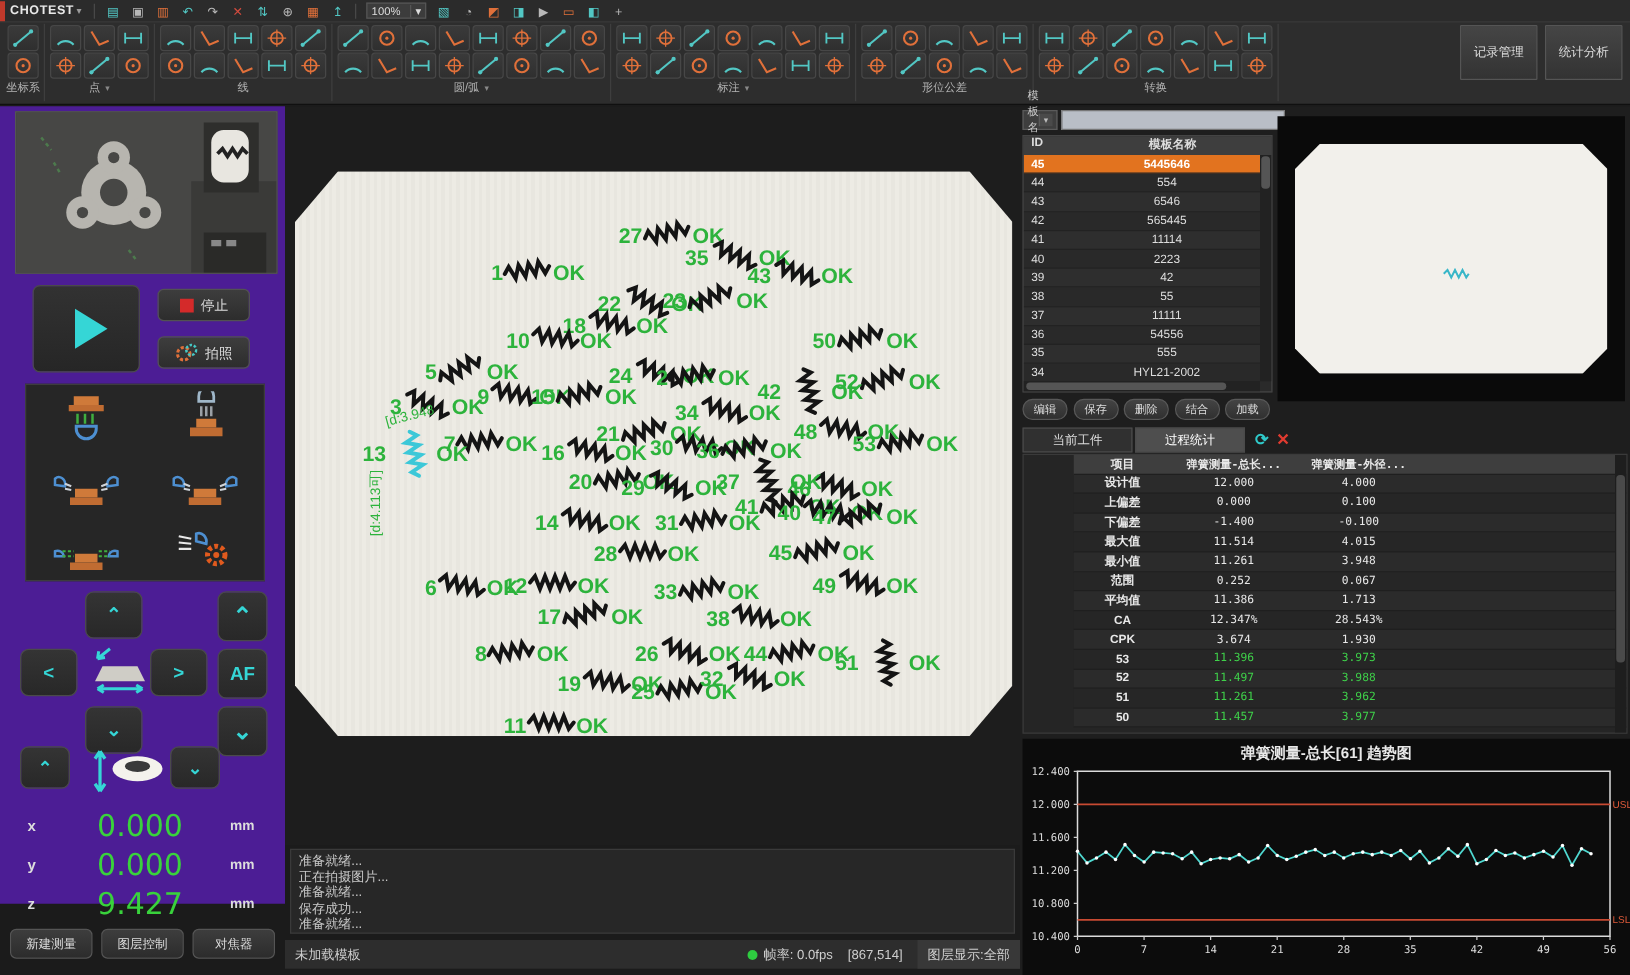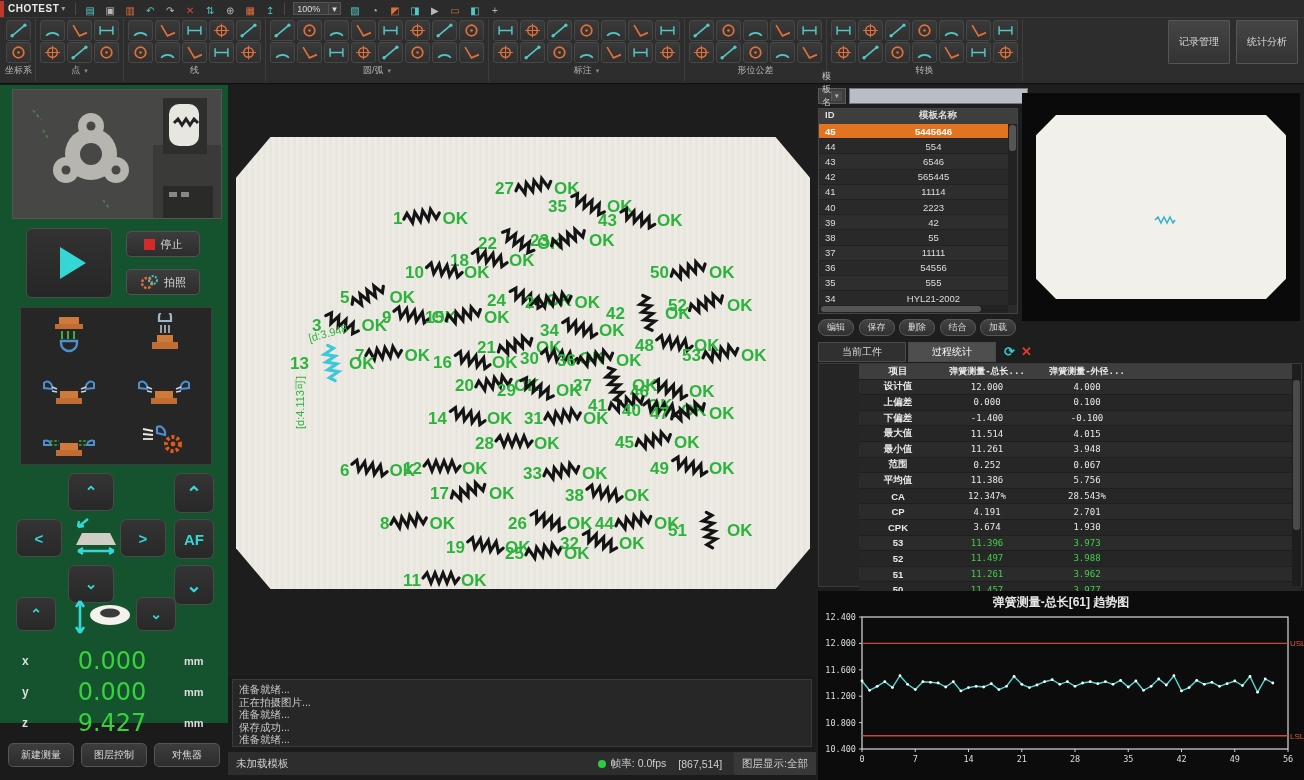--- a/index.html
+++ b/index.html
@@ -30,21 +30,21 @@
   .tool-btn { width:25px; height:21px; margin:0 1px; background:linear-gradient(#3a3a3a,#2f2f2f);
     border:1px solid #474747; border-radius:3px; display:flex; align-items:center; justify-content:center; }
   .tlabel { height:14px; text-align:center; color:#b5b5b5; font-size:9px; line-height:13px; }
   .tlabel .caret { color:#888; font-size:7px; margin-left:4px; }
   #big-btns { position:absolute; right:6px; top:20px; display:flex; gap:6px; }
   .big-btn { width:62px; height:44px; background:linear-gradient(#454545,#333);
     border:1px solid #555; border-radius:1px; color:#ddd; font-size:10px;
     display:flex; align-items:center; justify-content:center; }
 
   
-  #sidebar { position:absolute; left:0; top:85px; width:228px; height:638px; background:#14532d; }
+  #sidebar { position:absolute; left:0; top:85px; width:228px; height:638px; background:#4c1d95; }
   #cam-view { position:absolute; left:12px; top:4px; width:210px; height:130px;
     background:#3f3f3d; border:1px solid #555; overflow:hidden; }
   #play-btn { position:absolute; left:26px; top:143px; width:86px; height:70px;
     background:linear-gradient(#323232,#262626); border:1px solid #4a4a4a; border-radius:6px;
     display:flex; align-items:center; justify-content:center; }
   #play-tri { width:0; height:0; border-left:26px solid #35d6d6; border-top:16px solid transparent;
     border-bottom:16px solid transparent; margin-left:8px; }
   .side-btn { position:absolute; width:74px; height:26px; background:linear-gradient(#3d3d3d,#2d2d2d);
     border:1px solid #525252; border-radius:5px; display:flex; align-items:center; justify-content:center;
     gap:6px; color:#ddd; font-size:11px; }
@@ -1356,31 +1356,26 @@
             <span class="s-v">3.948</span>
           </div>
           <div class="srow">
             <span class="s-item">范围</span>
             <span class="s-v">0.252</span>
             <span class="s-v">0.067</span>
           </div>
           <div class="srow">
             <span class="s-item">平均值</span>
             <span class="s-v">11.386</span>
-            <span class="s-v">5.756</span>
+            <span class="s-v">1.713</span>
           </div>
           <div class="srow">
             <span class="s-item">CA</span>
             <span class="s-v">12.347%</span>
             <span class="s-v">28.543%</span>
-          </div>
-          <div class="srow">
-            <span class="s-item">CP</span>
-            <span class="s-v">4.191</span>
-            <span class="s-v">2.701</span>
           </div>
           <div class="srow">
             <span class="s-item">CPK</span>
             <span class="s-v">3.674</span>
             <span class="s-v">1.930</span>
           </div>
           <div class="srow green">
             <span class="s-item">53</span>
             <span class="s-v">11.396</span>
             <span class="s-v">3.973</span>

